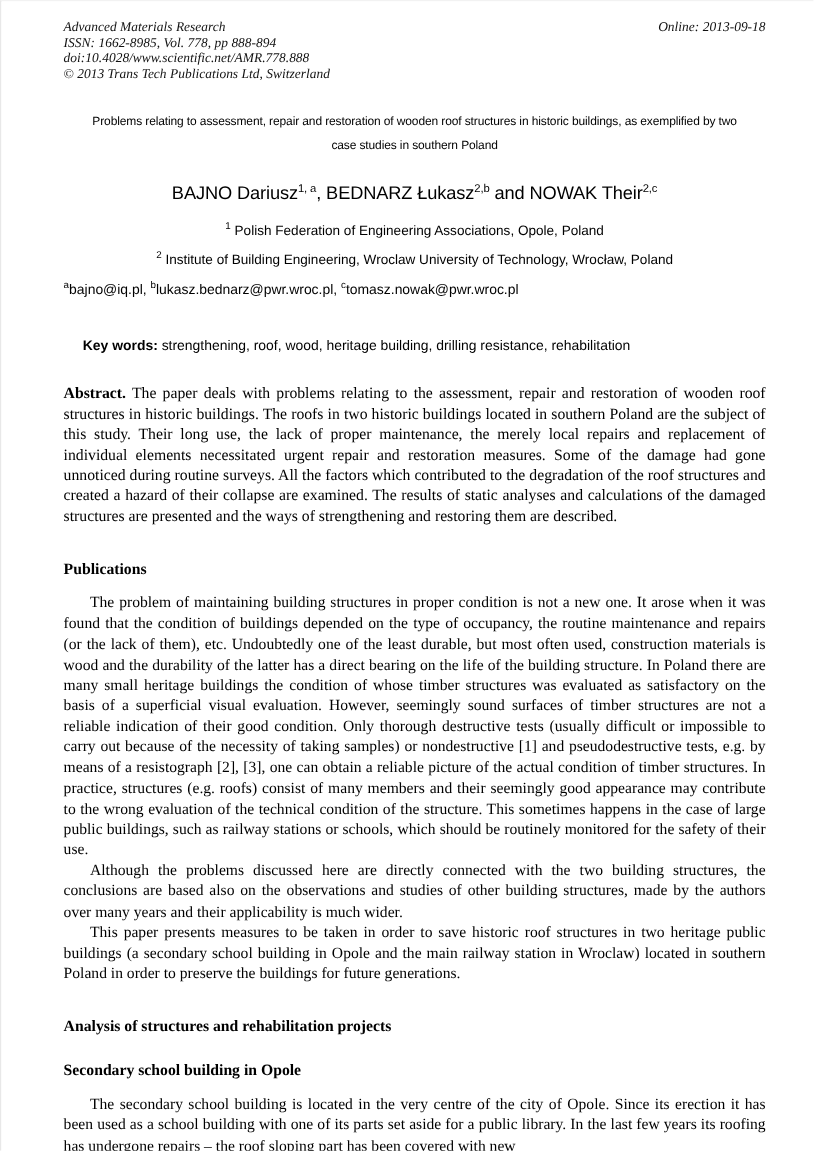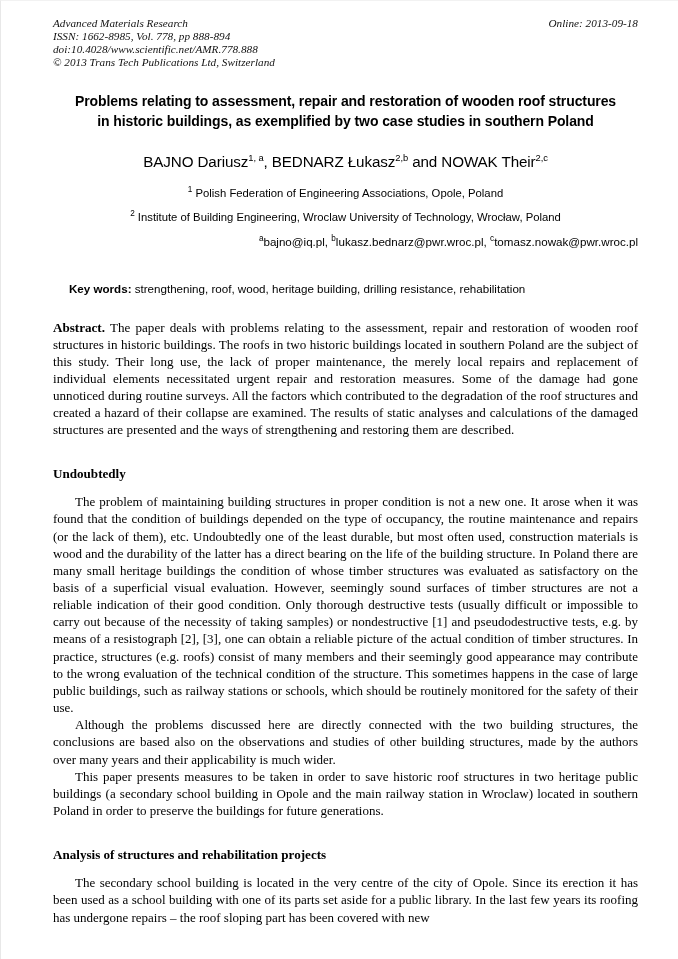--- a/index.html
+++ b/index.html
@@ -45,22 +45,22 @@
     font-size: 11.2px;
     white-space: nowrap;
   }
   .runhead .rh-line { display: block; white-space: nowrap; }
 
   
   .title {
     margin: 23px auto 0 auto;
     width: 548px;
     font-family: "Liberation Sans", sans-serif;
-    font-weight: bold;
-    font-size: 14px;
+    font-weight: normal;
+    font-size: 10px;
     line-height: 19.6px;
     text-align: center;
     letter-spacing: -0.1px;
   }
 
   
   .authors {
     margin: 21px auto 0 auto;
     text-align: center;
     font-family: "Liberation Sans", sans-serif;
@@ -75,21 +75,21 @@
     text-align: center;
     font-family: "Liberation Sans", sans-serif;
     font-size: 11.3px;
     line-height: 16px;
   }
   .affil.second { margin-top: 8px; }
   .affil sup { font-size: 8.2px; vertical-align: super; line-height: 0; }
 
   .emails {
     margin: 9px auto 0 auto;
-    text-align: right;
+    text-align: left;
     font-family: "Liberation Sans", sans-serif;
     font-size: 11.6px;
     line-height: 16px;
   }
   .emails sup { font-size: 8.2px; vertical-align: super; line-height: 0; }
 
   
   .keywords {
     margin: 31px 0 0 0;
     font-family: "Liberation Sans", sans-serif;
@@ -171,24 +171,25 @@
     </div>
 
     <div class="keywords">
       <span class="kw-label">Key words:</span><span> strengthening, roof, wood, heritage building, drilling resistance, rehabilitation</span>
     </div>
 
     <div class="abstract">
       <span class="ab-label">Abstract.</span><span> The paper deals with problems relating to the assessment, repair and restoration of wooden roof structures in historic buildings. The roofs in two historic buildings located in southern Poland are the subject of this study. Their long use, the lack of proper maintenance, the merely local repairs and replacement of individual elements necessitated urgent repair and restoration measures. Some of the damage had gone unnoticed during routine surveys. All the factors which contributed to the degradation of the roof structures and created a hazard of their collapse are examined. The results of static analyses and calculations of the damaged structures are presented and the ways of strengthening and restoring them are described.</span>
     </div>
 
-    <h2 class="section">Undoubtedly</h2>
+    <h2 class="section">Publications</h2>
     <div class="intro-block">
       <p class="body first">The problem of maintaining building structures in proper condition is not a new one. It arose when it was found that the condition of buildings depended on the type of occupancy, the routine maintenance and repairs (or the lack of them), etc. Undoubtedly one of the least durable, but most often used, construction materials is wood and the durability of the latter has a direct bearing on the life of the building structure. In Poland there are many small heritage buildings the condition of whose timber structures was evaluated as satisfactory on the basis of a superficial visual evaluation. However, seemingly sound surfaces of timber structures are not a reliable indication of their good condition. Only thorough destructive tests (usually difficult or impossible to carry out because of the necessity of taking samples) or nondestructive [1] and pseudodestructive tests, e.g. by means of a resistograph [2], [3], one can obtain a reliable picture of the actual condition of timber structures. In practice, structures (e.g. roofs) consist of many members and their seemingly good appearance may contribute to the wrong evaluation of the technical condition of the structure. This sometimes happens in the case of large public buildings, such as railway stations or schools, which should be routinely monitored for the safety of their use.</p>
       <p class="body">Although the problems discussed here are directly connected with the two building structures, the conclusions are based also on the observations and studies of other building structures, made by the authors over many years and their applicability is much wider.</p>
       <p class="body">This paper presents measures to be taken in order to save historic roof structures in two heritage public buildings (a secondary school building in Opole and the main railway station in Wroclaw) located in southern Poland in order to preserve the buildings for future generations.</p>
     </div>
 
     <h2 class="section">Analysis of structures and rehabilitation projects</h2>
+    <h3 class="subsection">Secondary school building in Opole</h3>
     <p class="body first"> The secondary school building is located in the very centre of the city of Opole. Since its erection it has been used as a school building with one of its parts set aside for a public library. In the last few years its roofing has undergone repairs – the roof sloping part has been covered with new</p>
 
   </div>
 </div>
 
 </body></html>

